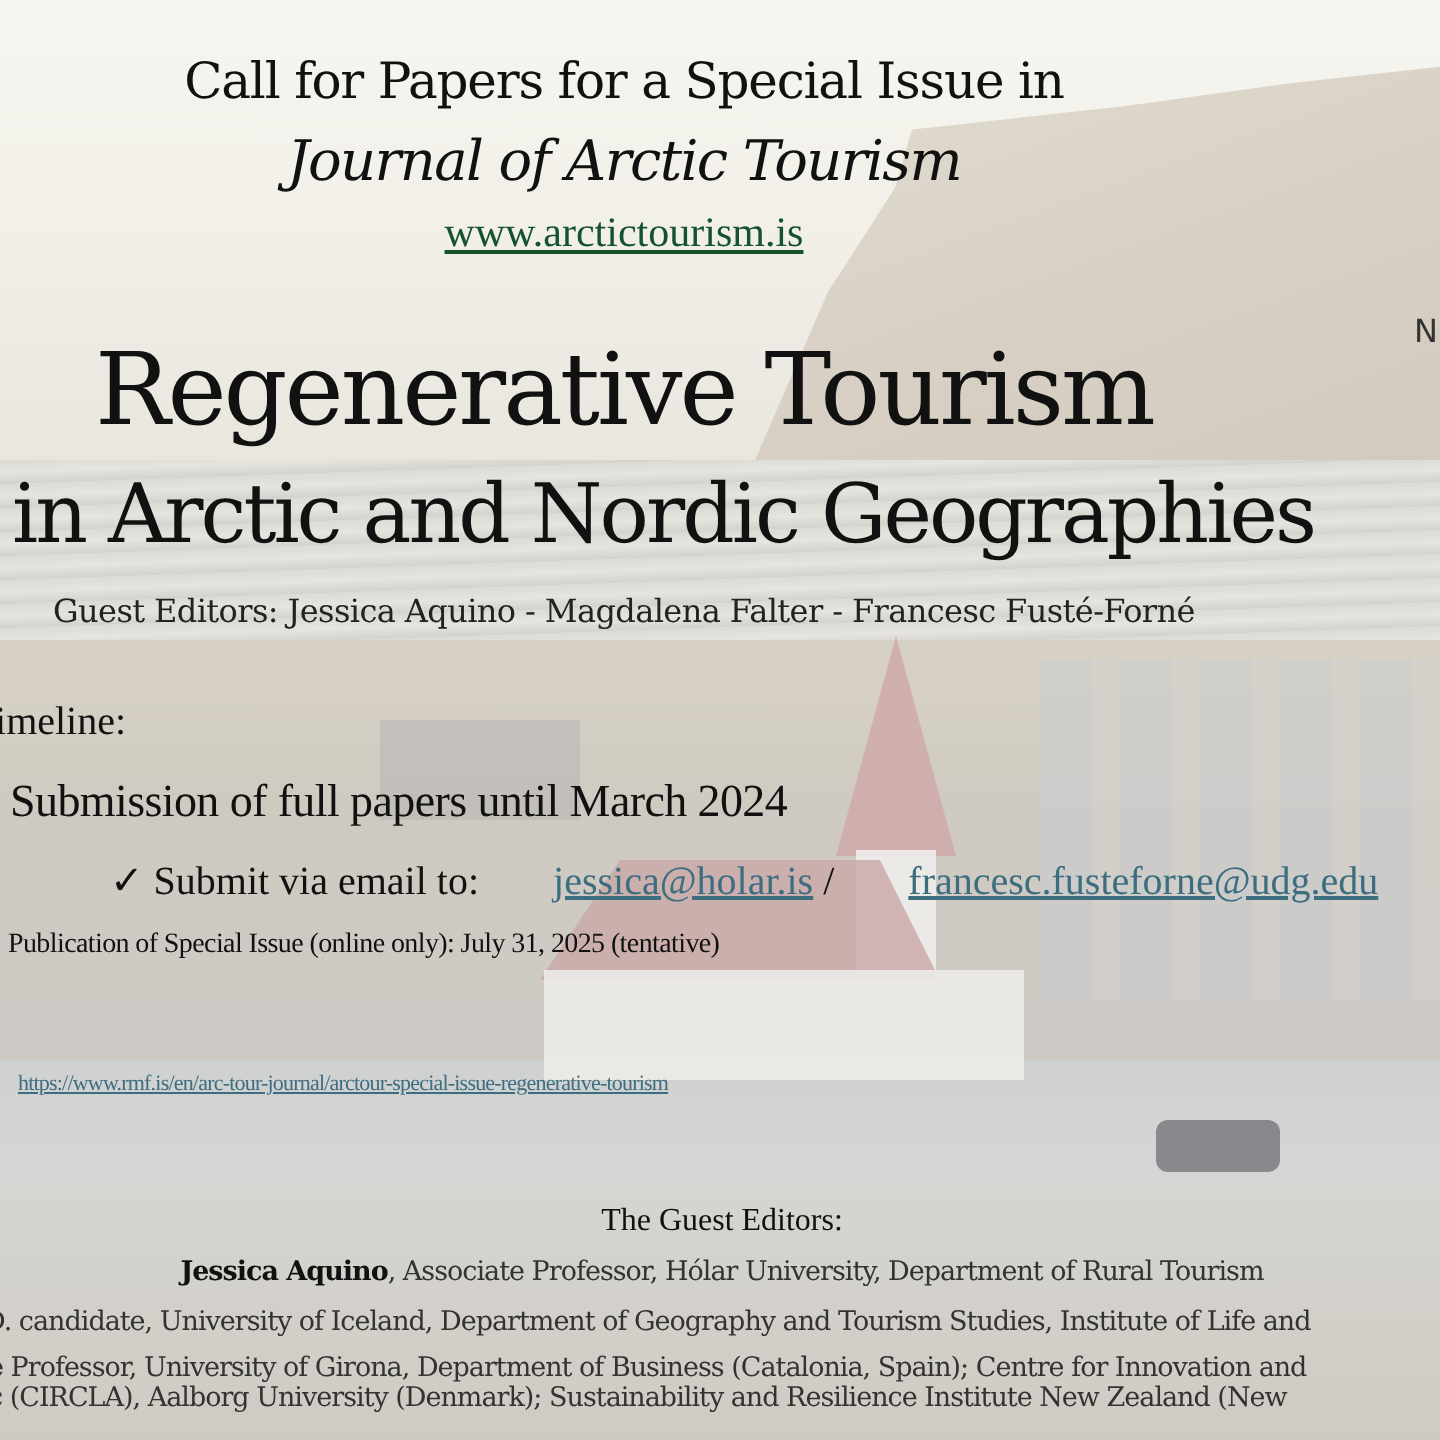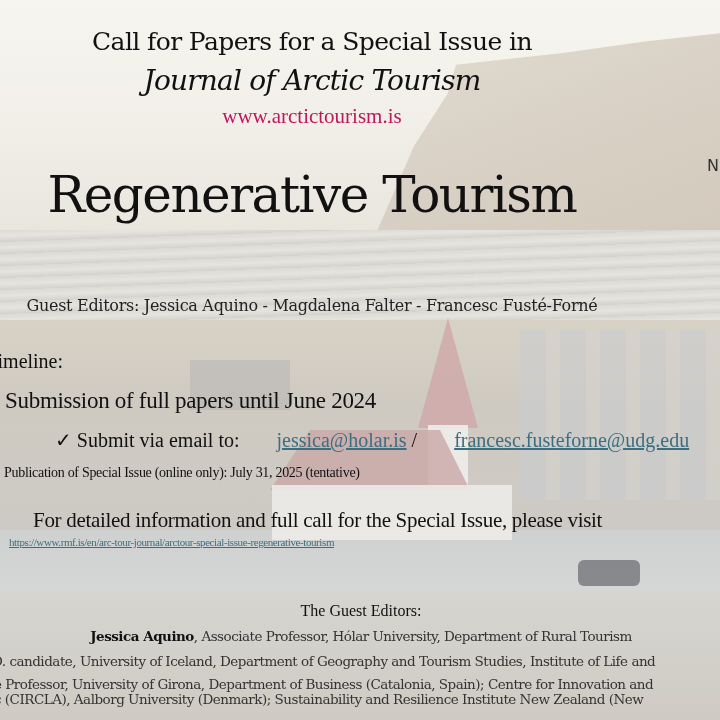--- a/index.html
+++ b/index.html
@@ -36,21 +36,21 @@
     .tower { position: absolute; left: 428px; top: 425px; width: 40px; height: 60px; background: #eeedea; opacity: 0.9; }
     .car { position: absolute; left: 578px; top: 560px; width: 62px; height: 26px; background: #55575c; border-radius: 6px; opacity: 0.6; }
 
     .content { position: absolute; inset: 0; }
     .line { position: absolute; white-space: nowrap; }
     .center { left: 0; width: 624px; text-align: center; }
 
     .cfp { top: 24px; font-size: 29px; letter-spacing: -0.3px; font-family: "Liberation Serif", serif; }
     .cfp span { font-family: "DejaVu Serif", serif; font-size: 25px; letter-spacing: -0.6px; }
     .journal { top: 64px; font-size: 28px; font-style: italic; font-family: "DejaVu Serif", serif; letter-spacing: -0.8px; }
-    .url1 { top: 104px; font-size: 21px; color: #be185d; font-family: "Liberation Serif", serif; }
+    .url1 { top: 104px; font-size: 21px; color: #14532d; text-decoration: underline; font-family: "Liberation Serif", serif; }
     .cornerN { top: 156px; left: 707px; font-size: 16px; color: #333; font-family: "DejaVu Sans", sans-serif; }
     .title1 { top: 166px; font-size: 50px; font-family: "DejaVu Serif", serif; letter-spacing: -1.5px; font-weight: normal; }
     .title2 { top: 233px; left: 6px; font-size: 41px; font-family: "DejaVu Serif", serif; letter-spacing: -1.5px; }
     .editors { top: 296px; font-size: 16px; color: #222; font-family: "DejaVu Serif", serif; letter-spacing: -0.3px; }
     .timeline { top: 350px; left: -14px; font-size: 20px; font-family: "Liberation Serif", serif; }
     .sub { top: 388px; left: 5px; font-size: 23px; font-family: "Liberation Serif", serif; letter-spacing: -0.3px; }
     .email { top: 428px; left: 55px; font-size: 20px; font-family: "Liberation Serif", serif; }
     .email .lnk { color: #3d6e80; text-decoration: underline; margin-left: 32px; }
     .pub { top: 465px; left: 4px; font-size: 14px; font-family: "Liberation Serif", serif; letter-spacing: -0.3px; }
     .detail { top: 508px; left: 33px; font-size: 21px; font-family: "Liberation Serif", serif; letter-spacing: -0.3px; }
@@ -82,32 +82,32 @@
 
 <div class="content">
   <div class="line center cfp">
     <span>Call for Papers for a Special Issue in</span>
   </div>
   <div class="line center journal">Journal of Arctic Tourism</div>
   <div class="line center url1">www.arctictourism.is</div>
   <div class="line cornerN">N</div>
 
   <div class="line center title1">Regenerative Tourism</div>
+  <div class="line title2">in Arctic and Nordic Geographies</div>
 
   <div class="line center editors">Guest Editors: Jessica Aquino - Magdalena Falter  - Francesc Fusté-Forné</div>
 
   <div class="line timeline">Timeline:</div>
-  <div class="line sub">Submission of full papers until June 2024</div>
+  <div class="line sub">Submission of full papers until March 2024</div>
   <div class="line email">
     <span>✓</span>
     <span>Submit via email to: </span><span class="lnk">jessica@holar.is</span><span> / </span><span class="lnk">francesc.fusteforne@udg.edu</span>
   </div>
   <div class="line pub">Publication of Special Issue (online only): July 31, 2025 (tentative)</div>
 
-  <div class="line detail">For detailed information and full call for the Special Issue, please visit</div>
   <div class="line url2">https://www.rmf.is/en/arc-tour-journal/arctour-special-issue-regenerative-tourism</div>
 
   <div class="line center ge-head">The Guest Editors:</div>
   <div class="line center ed1">
     <b>Jessica Aquino</b><span>, Associate Professor, Hólar University, Department of Rural Tourism</span>
   </div>
   <div class="line ed2">D. candidate, University of Iceland, Department of Geography and Tourism Studies, Institute of Life and</div>
   <div class="line ed3">
     <div>e Professor, University of Girona, Department of Business (Catalonia, Spain); Centre for Innovation and</div>
     <div>c (CIRCLA), Aalborg University (Denmark); Sustainability and Resilience Institute New Zealand (New</div>

